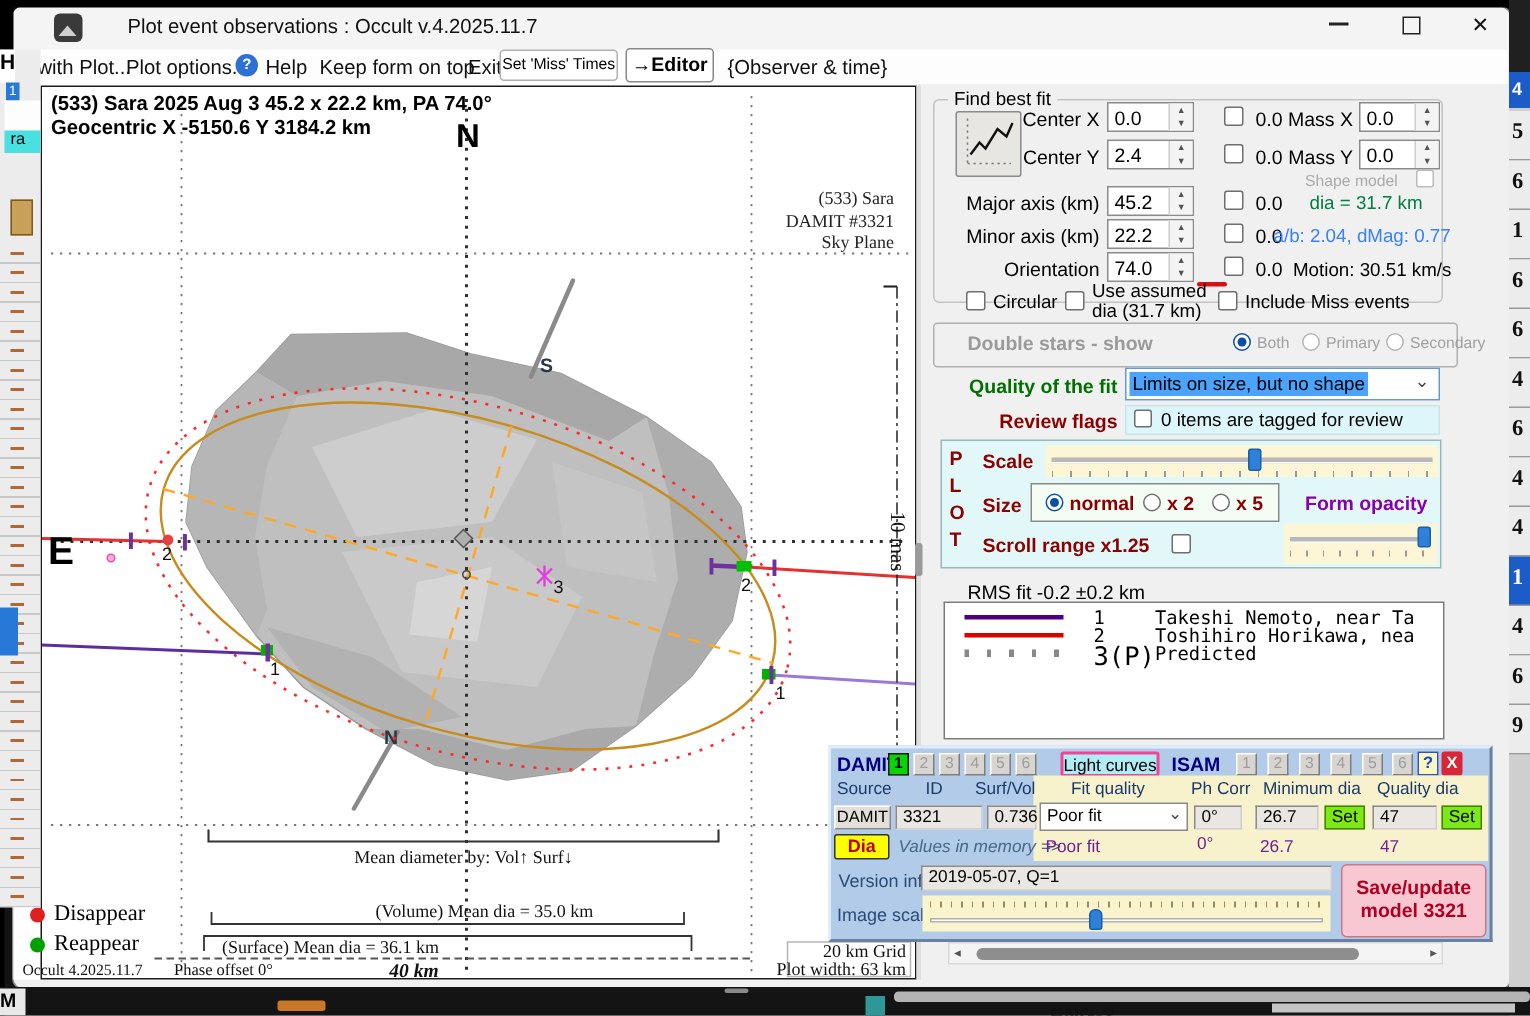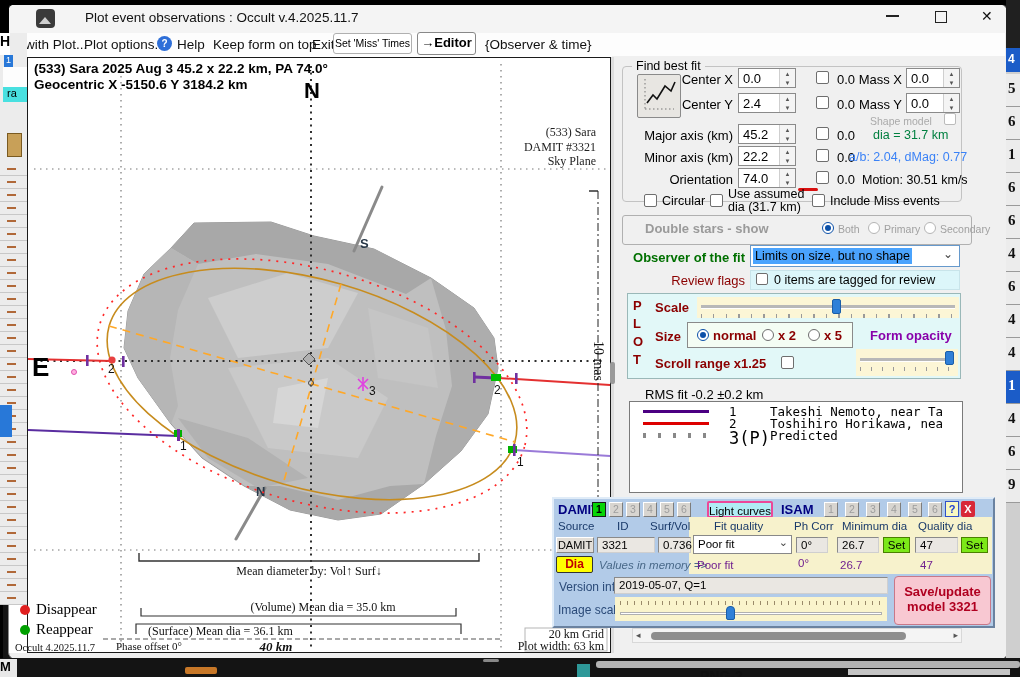--- a/index.html
+++ b/index.html
@@ -257,27 +257,27 @@
 
 <div class="abs" style="left:622px;top:215px;width:348px;height:28px;border:1px solid #b0b0b0;border-radius:3px"></div>
 <div class="abs" style="left:645px;top:221px;font-size:13px;font-weight:bold;color:#9a9a9a">Double stars - show</div>
 <div class="abs rad sel dis" style="left:822px;top:222px"></div>
 <div class="abs" style="left:838px;top:223px;font-size:10.5px;color:#a0a0a0">Both</div>
 <div class="abs rad dis" style="left:868px;top:222px"></div>
 <div class="abs" style="left:884px;top:223px;font-size:10.5px;color:#a0a0a0">Primary</div>
 <div class="abs rad dis" style="left:924px;top:222px"></div>
 <div class="abs" style="left:940px;top:223px;font-size:10.5px;color:#a0a0a0">Secondary</div>
 
-<div class="abs" style="left:620px;top:250px;width:125px;text-align:right;font-size:13px;font-weight:bold;color:#007000">Observer of the fit</div>
+<div class="abs" style="left:620px;top:250px;width:125px;text-align:right;font-size:13px;font-weight:bold;color:#007000">Quality of the fit</div>
 <div class="abs" style="left:750px;top:245px;width:210px;height:22px;background:#fff;border:1px solid #6699cc;box-sizing:border-box">
   <span class="abs" style="left:2px;top:2px;background:#4aa3fd;color:#000;font-size:12.5px;padding:1px 2px;white-space:nowrap">Limits on size, but no shape</span>
   <span class="abs" style="right:6px;top:1px;color:#444;font-size:12px">⌄</span>
 </div>
 
-<div class="abs" style="left:622px;top:273px;width:123px;text-align:right;font-size:13px;font-weight:normal;color:#8b0000">Review flags</div>
+<div class="abs" style="left:622px;top:273px;width:123px;text-align:right;font-size:13px;font-weight:bold;color:#8b0000">Review flags</div>
 <div class="abs" style="left:750px;top:270px;width:210px;height:20px;background:#dcf6fa;border:1px solid #c8e4ea;box-sizing:border-box"></div>
 <div class="abs cb" style="left:756px;top:273px;width:12px;height:12px"></div>
 <div class="abs" style="left:774px;top:273px;font-size:12.5px;color:#000">0 items are tagged for review</div>
 
 <div class="abs" style="left:627px;top:293px;width:334px;height:86px;background:#e2f8f8;border:1px solid #9ab8b8;box-sizing:border-box"></div>
 <div class="abs maroon" style="left:633px;top:298px">P</div>
 <div class="abs maroon" style="left:633px;top:316px">L</div>
 <div class="abs maroon" style="left:633px;top:334px">O</div>
 <div class="abs maroon" style="left:633px;top:352px">T</div>
 <div class="abs maroon" style="left:655px;top:300px">Scale</div>

